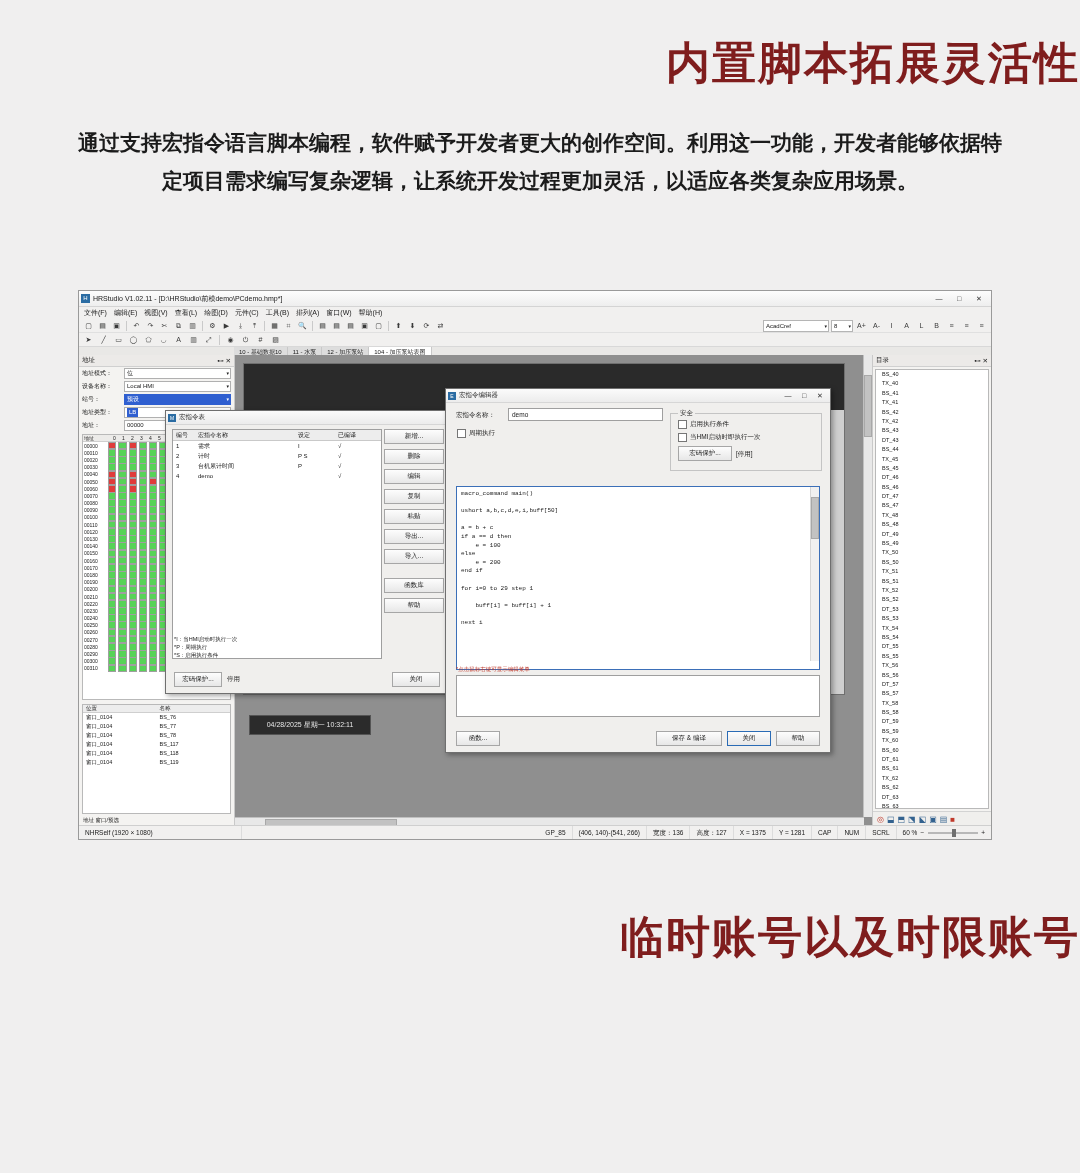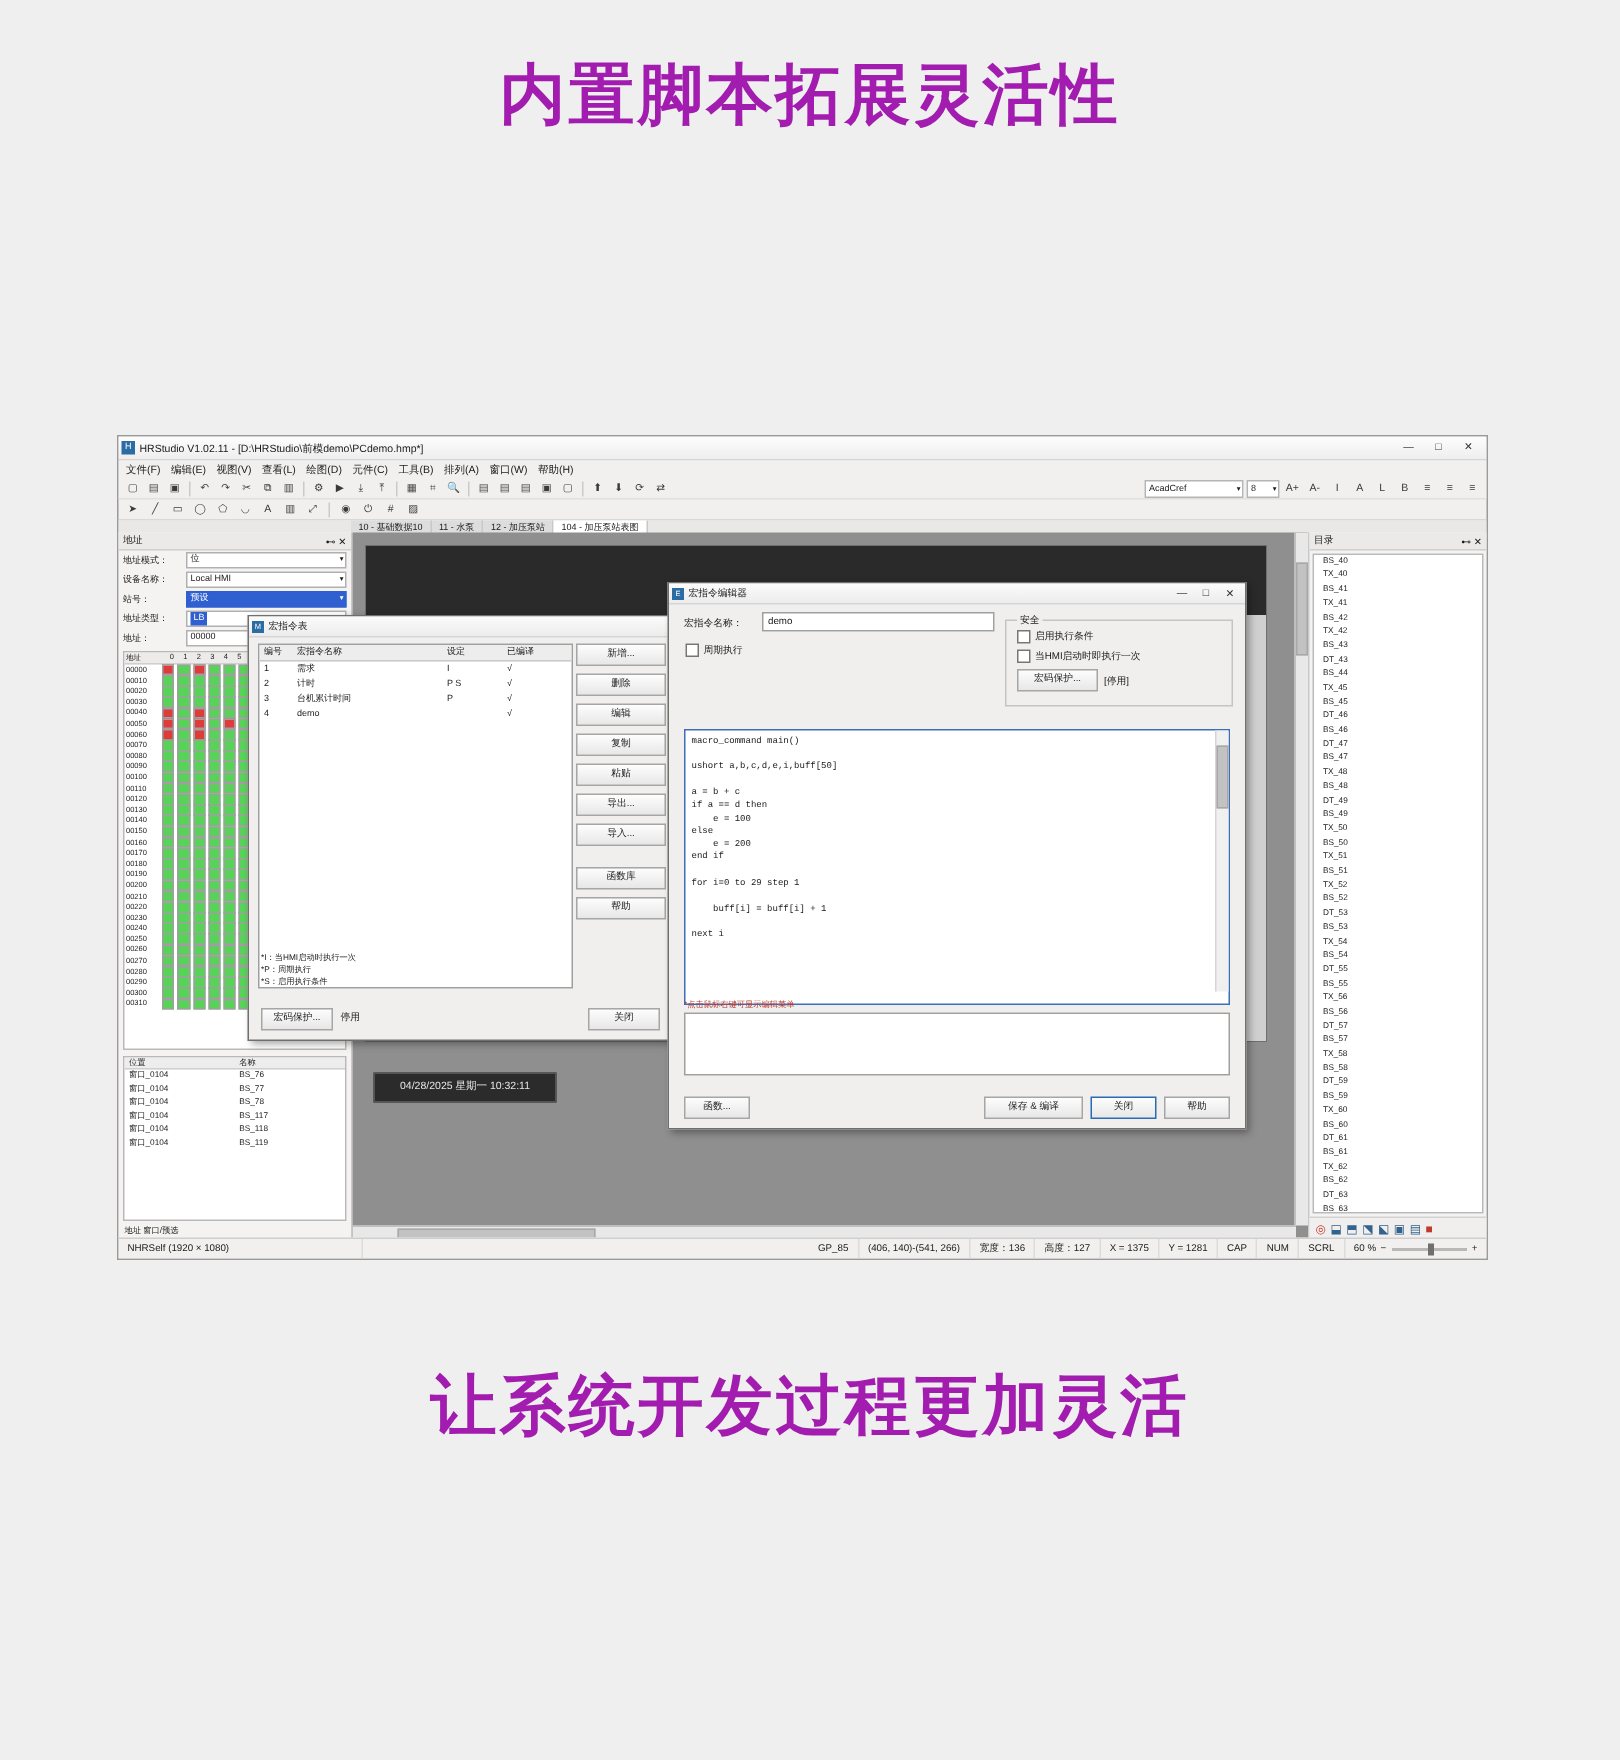--- a/index.html
+++ b/index.html
@@ -10,23 +10,23 @@
   }
   #page {
     width: 1080px;
     height: 1173px;
     position: relative;
     background: #f0efef;
     overflow: hidden;
   }
   
   .headline {
-    text-align: center;
+    text-align: right;
     font-weight: bold;
-    color: #a21caf;
+    color: #7f1d1d;
     letter-spacing: 2px;
   }
   #headline-1 {
     position: absolute;
     top: 34px; left: 0; width: 1080px;
     font-size: 44px;
   }
   #para-1 {
     position: absolute;
     top: 124px; left: 70px; width: 940px;
@@ -369,20 +369,21 @@
   #dlg-macro-editor .foot .btn { width: 42px; margin-left: 5px; }
   #dlg-macro-editor .foot .btn.first { margin-left: 0; margin-right: auto; }
   .wide { width: 64px !important; }
 </style>
 </head>
 <body>
 
 <div id="page">
 
   <div class="headline" id="headline-1">内置脚本拓展灵活性</div>
+  <div id="para-1">通过支持宏指令语言脚本编程，软件赋予开发者更大的创作空间。利用这一功能，开发者能够依据特定项目需求编写复杂逻辑，让系统开发过程更加灵活，以适应各类复杂应用场景。</div>
 
   <div id="app-window">
 
     <div class="titlebar">
       <div class="title-icon">H</div>
       <div class="title-text">HRStudio V1.02.11 - [D:\HRStudio\前模demo\PCdemo.hmp*]</div>
       <div class="win-btns">
         <div class="win-btn">—</div>
         <div class="win-btn">□</div>
         <div class="win-btn close">✕</div>
@@ -1282,15 +1283,15 @@
       <div class="foot">
         <div class="btn first" style="width:42px;">函数...</div>
         <div class="btn wide">保存 &amp; 编译</div>
         <div class="btn primary">关闭</div>
         <div class="btn">帮助</div>
       </div>
     </div>
 
   </div>
 
-  <div class="headline" id="headline-2">让系统开发过程更加灵活</div>
+  <div class="headline" id="headline-2">临时账号以及时限账号</div>
 
 </div>
 
 </body></html>

